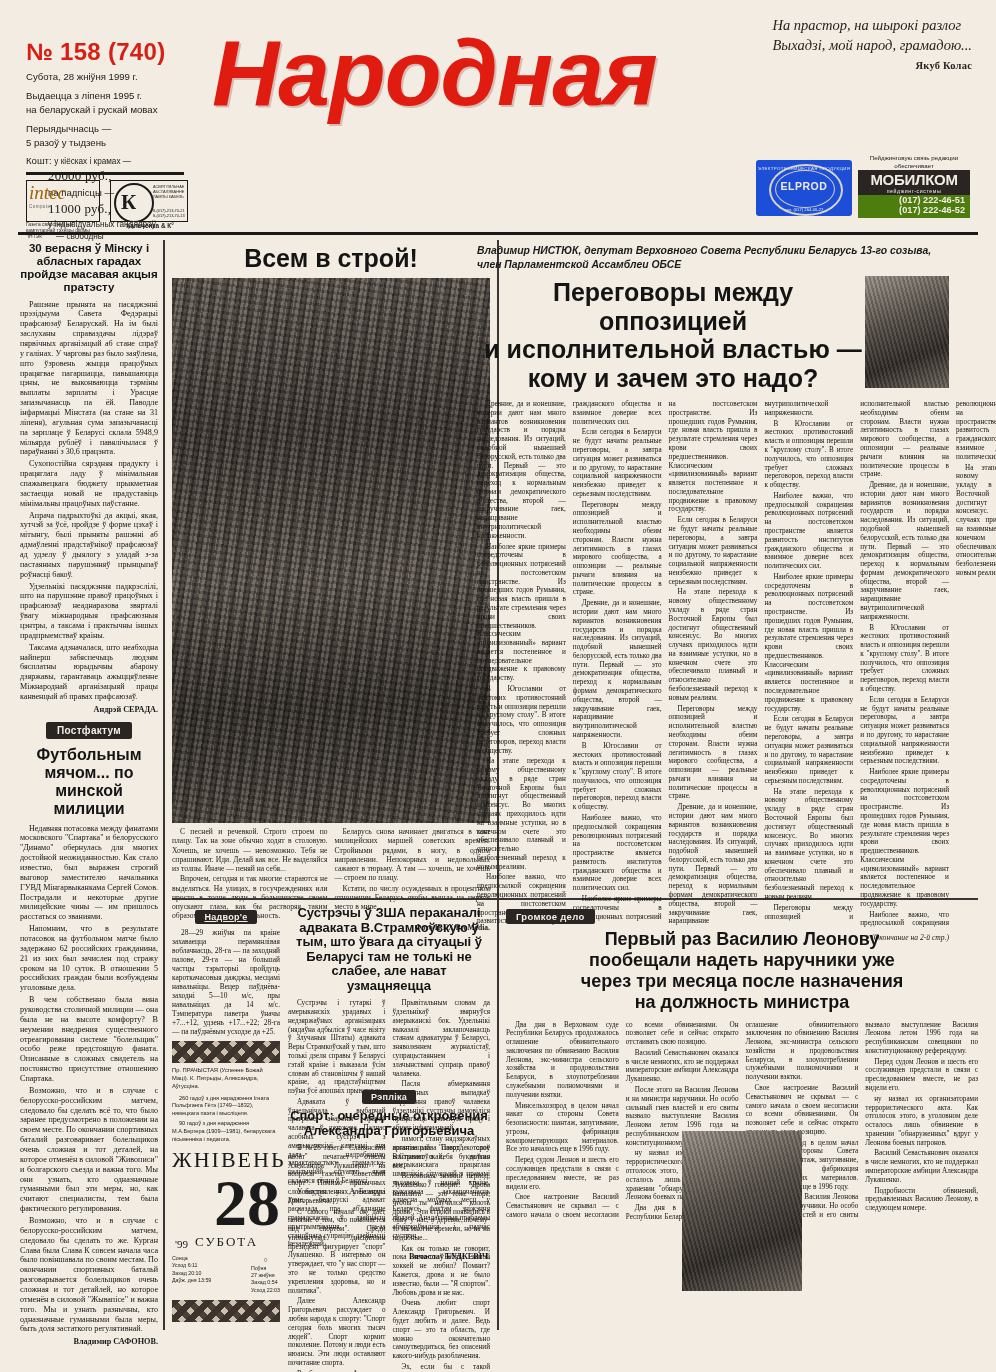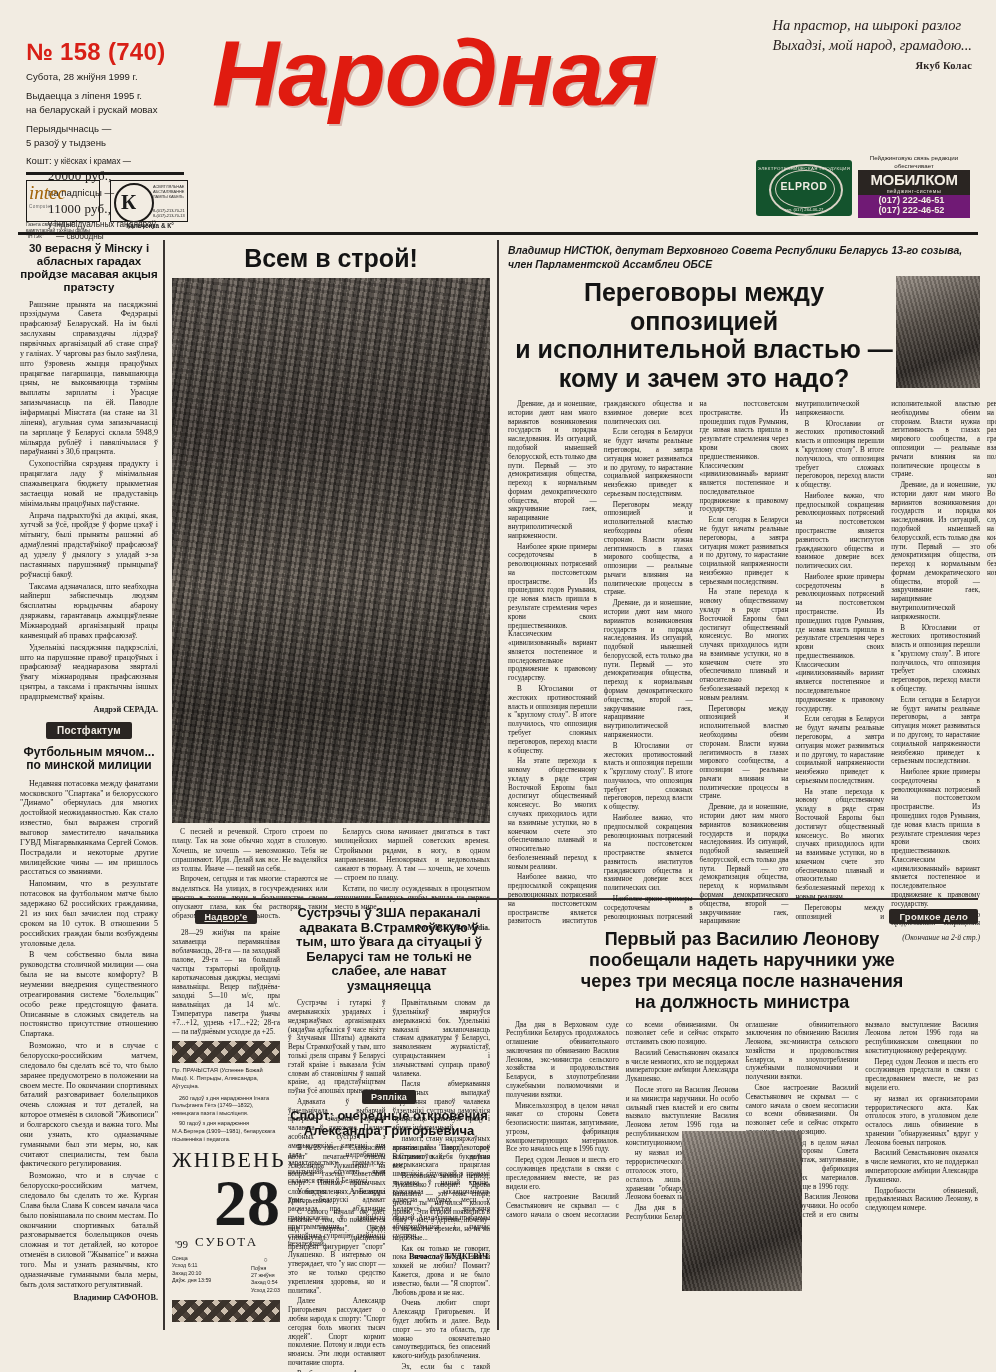--- a/index.html
+++ b/index.html
@@ -50,32 +50,32 @@
     position:absolute;left:176px;top:34px;width:640px;height:175px;
   }
   .np-l1,.np-l2{
     font-family:"Liberation Sans",sans-serif;font-weight:bold;font-style:italic;
     color:#e01b10;line-height:.86;letter-spacing:-1px;
     text-shadow:2px 2px 0 rgba(120,20,12,.22);
   }
   .np-l1{font-size:93px;padding-left:18px;}
   .np-l2{font-size:93px;padding-left:108px;margin-top:-6px;}
 
-  .adbox-elprod{position:absolute;right:126px;top:160px;width:96px;height:56px;background:#14532d;border-radius:3px;overflow:hidden;}
+  .adbox-elprod{position:absolute;right:126px;top:160px;width:96px;height:56px;background:#1d4ed8;border-radius:3px;overflow:hidden;}
   .elp-ring{position:absolute;left:13px;top:4px;width:70px;height:48px;border:2px solid #d9d2c6;border-radius:50%;}
   .elp-ring2{position:absolute;left:19px;top:10px;width:58px;height:36px;border:1px solid #d9d2c6;border-radius:50%;}
   .elp-name{position:absolute;left:24px;top:20px;width:48px;text-align:center;color:#f0ebe2;font-family:"Liberation Sans",sans-serif;font-weight:bold;font-size:10.5px;letter-spacing:.5px;}
   .elp-top{position:absolute;left:0;top:6px;width:96px;text-align:center;color:#efe9df;font-size:4.4px;font-family:"Liberation Sans",sans-serif;letter-spacing:.4px;}
   .elp-bot{position:absolute;left:0;bottom:4px;width:96px;text-align:center;color:#efe9df;font-size:4.2px;font-family:"Liberation Sans",sans-serif;}
 
   .adbox-mobil{position:absolute;right:8px;top:154px;width:112px;height:62px;}
   .mob-top{font-size:6.2px;font-family:"Liberation Sans",sans-serif;color:#25211e;text-align:center;line-height:1.25;}
   .mob-name{background:#2a2522;color:#f2ece2;font-family:"Liberation Sans",sans-serif;font-weight:bold;font-size:15px;text-align:center;letter-spacing:-.3px;padding:1px 0 0 0;}
   .mob-sub{background:#2a2522;color:#f2ece2;font-size:5.2px;text-align:center;font-family:"Liberation Sans",sans-serif;letter-spacing:.6px;padding-bottom:1px;}
-  .mob-ph{background:#701a75;color:#f2ece2;font-family:"Liberation Sans",sans-serif;font-weight:bold;font-size:9.2px;text-align:center;padding:0 5px 2px 0;line-height:1.18;}
+  .mob-ph{background:#4d7c0f;color:#f2ece2;font-family:"Liberation Sans",sans-serif;font-weight:bold;font-size:9.2px;text-align:right;padding:0 5px 2px 0;line-height:1.18;}
 
   .top-rule{position:absolute;left:18px;right:18px;top:232px;height:2.5px;background:#1c1a18;}
   .vrule{position:absolute;top:240px;width:1.6px;background:#3a3532;}
 
   .col-text{font-size:8.1px;line-height:1.22;text-align:justify;hyphens:auto;color:#141414;}
   .col-text p{margin:0 0 2px 0;text-indent:9px;}
 
   
   .hl-sans{font-family:"Liberation Sans",sans-serif;font-weight:bold;text-align:center;line-height:1.12;color:#141414;}
   .kicker{display:inline-block;background:#2a2522;color:#f4efe6;font-family:"Liberation Sans",sans-serif;font-weight:bold;
@@ -204,29 +204,29 @@
   <div class="vrule" style="left:497px;height:1090px;"></div>
 
   <div style="position:absolute;left:20px;top:242px;width:138px;">
 
     <div class="hl-sans" style="font-size:11.5px;margin-bottom:6px;">30 верасня ў Мінску і абласных гарадах пройдзе масавая акцыя пратэсту</div>
 
     <div class="col-text">
       <p>Рашэнне прынята на пасяджэнні прэзідыума Савета Федэрацыі прафсаюзаў Беларускай. На ім былі заслуханы справаздачы лідэраў пярвічных арганізацый аб стане спраў у галінах. У чарговы раз было заяўлена, што ўзровень жыцця працоўных працягвае пагаршацца, павышаюцца цэны, не выконваюцца тэрміны выплаты зарплаты і Урасцяе запазычанасць па ёй. Паводле інфармацыі Мінстата (на стане на 31 ліпеня), агульная сума запазычанасці па зарплаце ў Беларусі склала 5948,9 мільярда рублёў і павялічылася ў параўнанні з 30,6 працэнта.</p>
       <p>Сухопостійна сярэдняя прадукту і працяглага ладу ў мінімальная спажывецкага бюджету прыкметная застаецца новай не прадуставіць мінімальны працоўных паўстанне.</p>
       <p>Апрача падрыхтоўкі да акцыі, якая, хутчэй за ўсё, пройдзе ў форме цэхаў і мітынгу, былі прыняты рашэнні аб адмаўленні прадстаўнікоў прафсаюзаў ад удзелу ў дыялогу з уладай з-за пастаянных парушэнняў прынцыпаў роўнасці бакоў.</p>
+      <p>Удзельнікі пасяджэння падкрэслілі, што на парушэнне правоў працоўных і прафсаюзаў неаднаразова звярталі ўвагу міжнародныя прафсаюзныя цэнтры, а таксама і практычны іншых прадпрыемстваў краіны.</p>
       <p>Таксама адзначалася, што неабходна найперш забяспечыць людзям бясплатны юрыдычны абарону дзяржавы, гарантаваць ажыццяўленне Міжнароднай арганізацыяй працы канвенцый аб правах прафсаюзаў.</p>
-      <p>Удзельнікі пасяджэння падкрэслілі, што на парушэнне правоў працоўных і прафсаюзаў неаднаразова звярталі ўвагу міжнародныя прафсаюзныя цэнтры, а таксама і практычны іншых прадпрыемстваў краіны.</p>
     </div>
     <div class="byline">Андрэй СЕРАДА.</div>
 
     <div class="kicker-wrap">
       <span class="kicker">Постфактум</span>
     </div>
-    <div class="hl-sans" style="font-size:12px;margin-bottom:6px;">Футбольным мячом... по минской милиции</div>
+    <div class="hl-sans" style="font-size:16px;margin-bottom:6px;">Футбольным мячом... по минской милиции</div>
 
     <div class="col-text">
       <p>Недавняя потасовка между фанатами московского "Спартака" и белорусского "Динамо" обернулась для многих достойной неожиданностью. Как стало известно, был выражен строгий выговор заместителю начальника ГУВД Мінгарвыканкама Сергей Сомов. Пострадали и некоторые другие милицейские чины — им пришлось расстаться со званиями.</p>
       <p>Напомним, что в результате потасовок на футбольном матче было задержано 62 российских гражданина, 21 из них был зачислен под стражу сроком на 10 суток. В отношении 5 российских граждан были возбуждены уголовные дела.</p>
       <p>В чем собственно была вина руководства столичной милиции — она была не на высоте комфорту? В неумении внедрения существенного отреагирования системе "болельщик" особо реже предстоящую фаната. Описанные в сложных свидетель на постоянство присутствие отношению Спартака.</p>
       <p>Возможно, что и в случае с белорусско-российским матчем, следовало бы сделать всё то, что было заранее предусмотрено в положении на своем месте. По окончании спортивных баталий разговаривает болельщиков очень сложная и тот деталей, на которое отменён в силовой "Живописи" и болгарского съезда и важна того. Мы они узнать, кто одназначные гуманными был эти меры, но, как считают специалисты, тем была фактического регулирования.</p>
       <p>Возможно, что и в случае с белорусско-российским матчем, следовало бы сделать то же. Курган Слава была Слава К совсем начала часа было повіншавала по своим местам. По окончании спортивных батальй разговарывается болельщиков очень сложная и тот детайлей, но которое отменён в силовой "Жывапісе" и важна того. Мы и узнать разнычны, кто одназначные гуманными была меры, быть доля застаткого регулятивнай.</p>
     </div>
     <div class="byline">Владимир САФОНОВ.</div>
   </div>
@@ -307,21 +307,21 @@
       <p>Далее Александр Григорьевич рассуждает о любви народа к спорту: "Спорт сегодня боль многих тысяч людей". Спорт кормит поколение. Потому и люди есть нюансы. Эти люди оставляют почитание спорта.</p>
       <p>Вообще-то Александр Григорьевич давно нам свои спортивные мечты: "Я буду заниматься спортом до конца дней своих". И здесь слова спортивные больше расширяет понятие слова "спорт", которое впитывает в себя буквально все.</p>
       <p>Вспоминая зимний период, Лукашенко говорит: "Дрова напилить — это тоже спорт, чтобы ты научился колоть дрова". Эти строки появились в быту у нас, в деревне, почему-то на многие времени, но не на подобные...</p>
       <p>Как он только не говорит, пока чего-то. Ребята зимой хоккей не любил? Помнит? Кажется, дрова и не было известно, были — "Я спортом". Любовь дрова и не нас.</p>
       <p>Очень любит спорт Александр Григорьевич. И будет любить и далее. Ведь спорт — это та область, где можно окончательно самоутвердиться, без опасений какого-нибудь разоблачения.</p>
       <p>Эх, если бы с такой увлеченностью и старанием да занялся б Александр Григорьевич экономическими реформами, ценами и пенсиями. Цены ему не было б...</p>
     </div>
 
   </div>
 
-  <div style="position:absolute;left:508px;top:244px;width:472px;">
+  <div style="position:absolute;left:477px;top:244px;width:472px;">
     <div class="standfirst">Владимир НИСТЮК, депутат Верховного Совета Республики Беларусь 13-го созыва, член Парламентской Ассамблеи ОБСЕ</div>
 
     <div style="position:relative;">
       <div class="photo-portrait" style="position:absolute;right:0;top:-2px;width:84px;height:112px;"></div>
       <div class="hl-sans" style="font-size:25px;line-height:1.14;text-align:center;padding-right:80px;">
         <div>Переговоры между оппозицией</div>
         <div>и исполнительной властью —</div>
         <div>кому и зачем это надо?</div>
       </div>
     </div>
@@ -352,21 +352,21 @@
       <p>В Югославии от жестоких противостояний власть и оппозиция перешли к "круглому столу". В итоге получилось, что оппозиция требует сложных переговоров, переход власти к обществу.</p>
       <p>Если сегодня в Беларуси не будут начаты реальные переговоры, а завтра ситуация может развиваться и по другому, то нарастание социальной напряженности неизбежно приведет к серьезным последствиям.</p>
       <p>Наиболее яркие примеры сосредоточены в революционных потрясений на постсоветском пространстве. Из прошедших годов Румыния, где новая власть пришла в результате стремления через крови своих предшественников. Классическим «цивилизованный» вариант является постепенное и последовательное продвижение к правовому государству.</p>
       <p>Наиболее важно, что предпосылкой сокращения революционных потрясений на постсоветском пространстве является развитость институтов гражданского общества и взаимное доверие всех политических сил.</p>
       <p>На этапе перехода к новому общественному укладу в ряде стран Восточной Европы был достигнут общественный консенсус. Во многих случаях приходилось идти на взаимные уступки, но в конечном счете это обеспечивало плавный и относительно безболезненный переход к новым реалиям.</p>
     </div>
     <div class="contnote">(Окончание на 2-й стр.)</div>
   </div>
 
   <div style="position:absolute;left:506px;top:906px;width:472px;">
-    <div style="text-align:right;margin-bottom:5px;">
+    <div style="text-align:left;margin-bottom:5px;">
       <span class="kicker" style="font-size:9.5px;padding:2px 10px;">Громкое дело</span>
     </div>
     <div class="hl-sans" style="font-size:18px;line-height:1.16;">
       <div>Первый раз Василию Леонову</div>
       <div>пообещали надеть наручники уже</div>
       <div>через три месяца после назначения</div>
       <div>на должность министра</div>
     </div>
 
     <div style="position:relative;margin-top:8px;">

